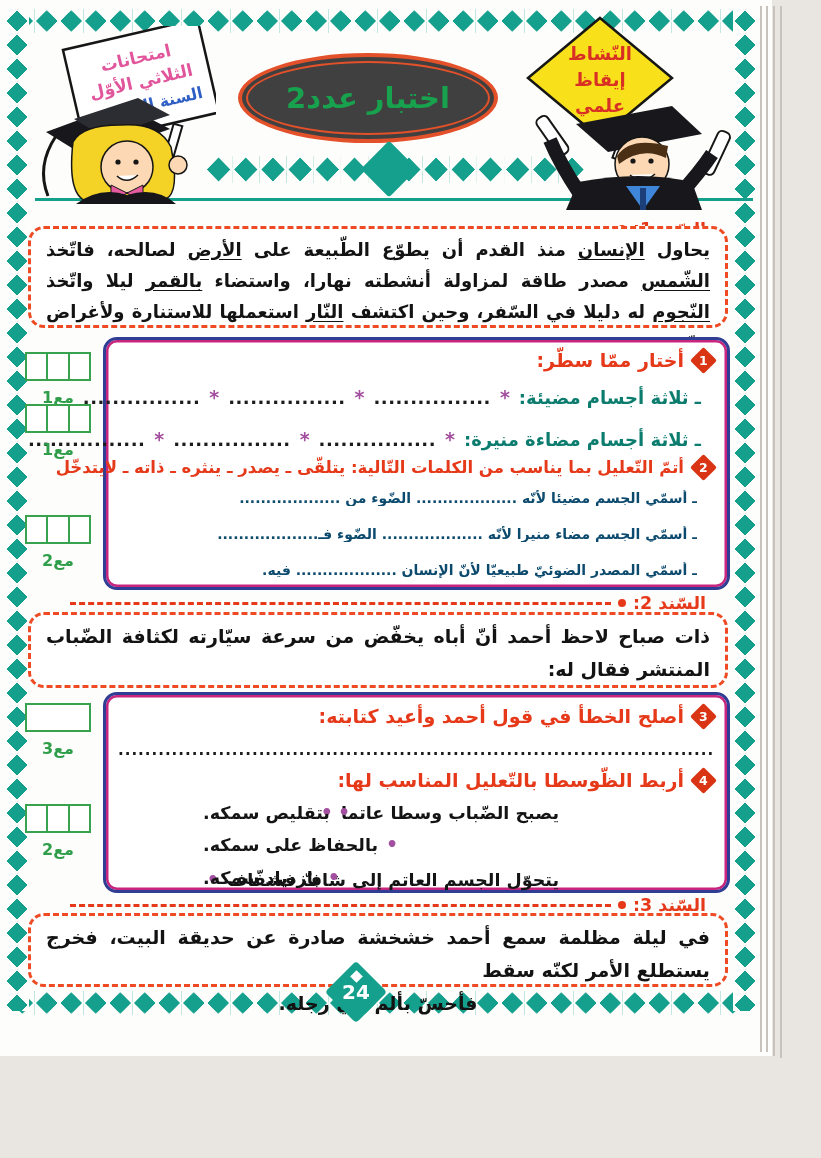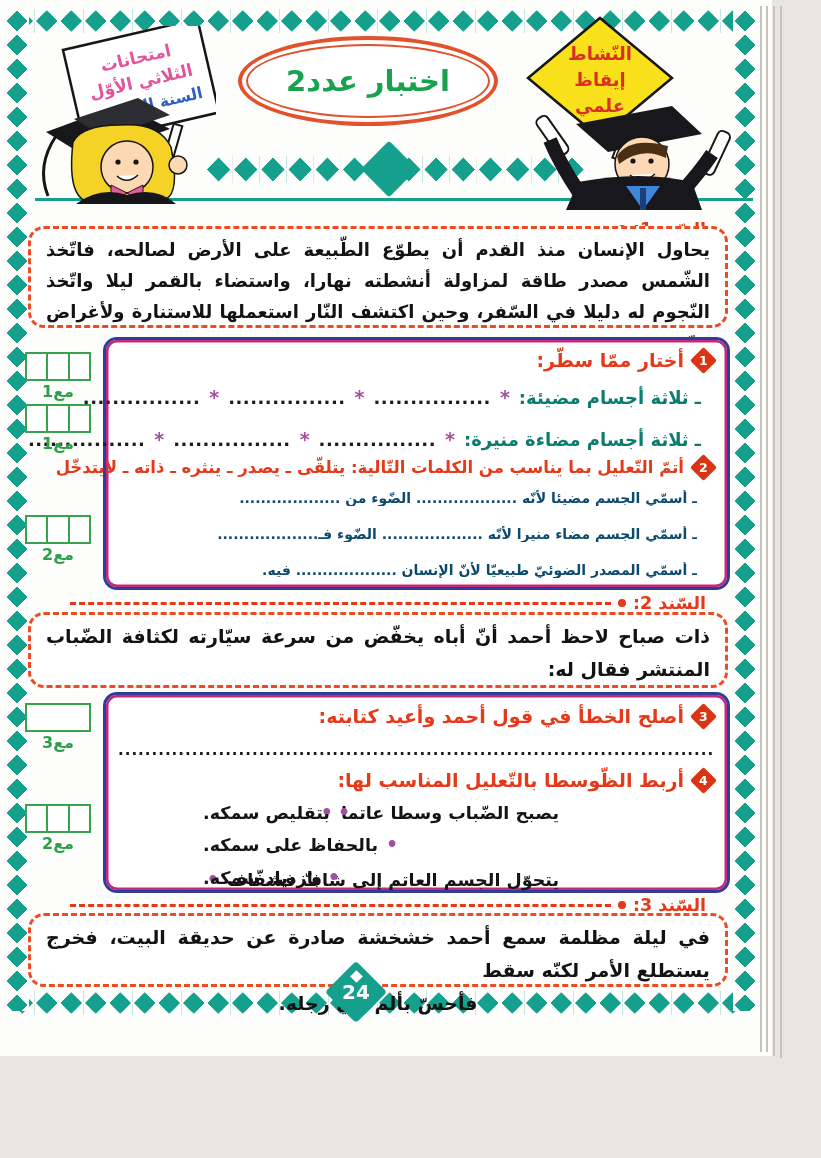--- a/index.html
+++ b/index.html
@@ -17,39 +17,39 @@
   .strip-top{left:10px;top:9px;width:736px;height:24px;background-size:24.5px 24px;}
   .strip-bottom{left:10px;top:991px;width:736px;height:24px;background-size:24.5px 24px;}
   .strip-left{left:5px;top:9px;width:24px;height:1002px;background-size:24px 24px;}
   .strip-right{left:733px;top:9px;width:24px;height:1002px;background-size:24px 24px;}
   .strip-sep{left:205px;top:156px;width:380px;height:27px;background-size:27.2px 27px;}
   .bigdia{position:absolute;left:369px;top:149px;width:40px;height:40px;background:#14a08d;
           transform:rotate(45deg);border-radius:3px;}
   .tealline{position:absolute;left:35px;top:198px;width:718px;height:3px;background:#14a08d;}
 
   
-  .oval{position:absolute;left:238px;top:36px;width:252px;height:82px;border:4px solid #e2512a;
-        border-radius:50%;background:#ffffff;}
+  .oval{position:absolute;left:238px;top:53px;width:252px;height:82px;border:4px solid #e2512a;
+        border-radius:50%;background:#404040;}
   .oval::before{content:"";position:absolute;inset:4px;border:2px solid #e2512a;border-radius:50%;}
   .oval .t{position:absolute;inset:0;display:flex;align-items:center;justify-content:center;
         color:#18a24d;font-weight:bold;font-size:29px;direction:rtl;}
 
   
   .slabel{position:absolute;left:70px;width:636px;height:22px;display:flex;direction:rtl;
           align-items:center;gap:7px;}
   .slabel .lab{color:#e6391a;font-weight:bold;font-size:17.5px;white-space:nowrap;}
   .slabel .dot{width:8px;height:8px;border-radius:50%;background:#e6391a;flex:0 0 auto;}
   .slabel .dline{flex:1;border-top:3.5px dashed #e6391a;height:0;}
 
   
   .sbox{position:absolute;left:28px;width:700px;border:3px dashed #ee4a23;border-radius:16px;
         background:#fff;direction:rtl;color:#131313;font-weight:bold;padding:5px 15px;
         box-sizing:border-box;}
   .sbox p{margin:0;text-align:justify;}
-  .u{text-underline-offset:3px;}
+  .u{text-decoration:underline;text-underline-offset:3px;}
 
   
   .qbox{position:absolute;left:103px;width:627px;border:3px solid #2f3d94;border-radius:14px;
         background:#fff;box-shadow:inset 0 0 0 2.5px #c8257f;box-sizing:border-box;}
   .qhead{position:absolute;right:14px;display:flex;direction:rtl;align-items:center;gap:10px;
          color:#e6391a;font-weight:bold;font-size:19px;white-space:nowrap;}
   .qdia{width:19px;height:19px;background:#d93413;transform:rotate(45deg);border-radius:2px;
         flex:0 0 auto;display:flex;align-items:center;justify-content:center;}
   .qdia span{transform:rotate(-45deg);color:#fff;font-size:12.5px;font-weight:bold;}
   .qrow{position:absolute;right:26px;display:flex;direction:rtl;align-items:baseline;gap:9px;
@@ -63,21 +63,21 @@
          letter-spacing:1px;white-space:nowrap;overflow:hidden;}
   .mitem{position:absolute;direction:rtl;font-weight:bold;font-size:17.5px;color:#141414;
          white-space:nowrap;display:flex;align-items:baseline;gap:8px;}
   .bullet{color:#a34fa0;font-size:19px;}
 
   
   .score{position:absolute;left:25px;width:66px;}
   .cells{height:25px;border:2px solid #39a24f;display:flex;background:#fff;}
   .cells .c{flex:1;}
   .cells .c + .c{border-left:2px solid #39a24f;}
-  .score .slab{margin-top:1px;color:#2f9e4a;font-weight:bold;font-size:16px;direction:rtl;
+  .score .slab{margin-top:7px;color:#2f9e4a;font-weight:bold;font-size:16px;direction:rtl;
                text-align:center;}
 
   
   .pagedia{position:absolute;left:334px;top:970px;width:44px;height:44px;background:#14a08d;
            transform:rotate(45deg);border-radius:4px;z-index:6;}
   .pagedia span{position:absolute;inset:0;transform:rotate(-45deg);display:flex;align-items:center;
            justify-content:center;color:#fff;font-weight:bold;font-size:20px;}
   .notch{position:absolute;left:352px;top:972px;width:9px;height:9px;background:#fff;
            transform:rotate(45deg);z-index:7;}
 

